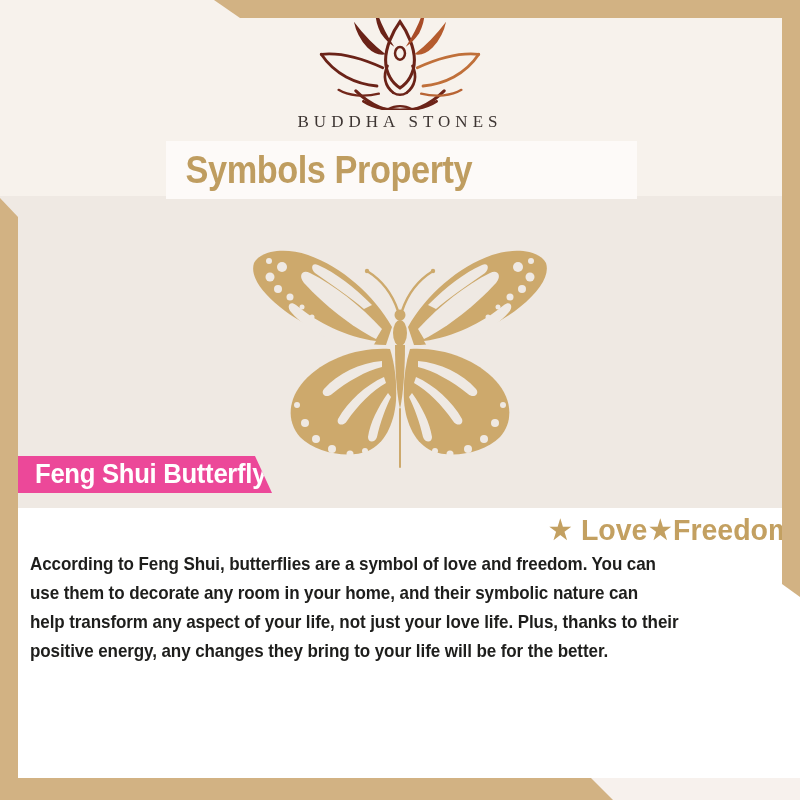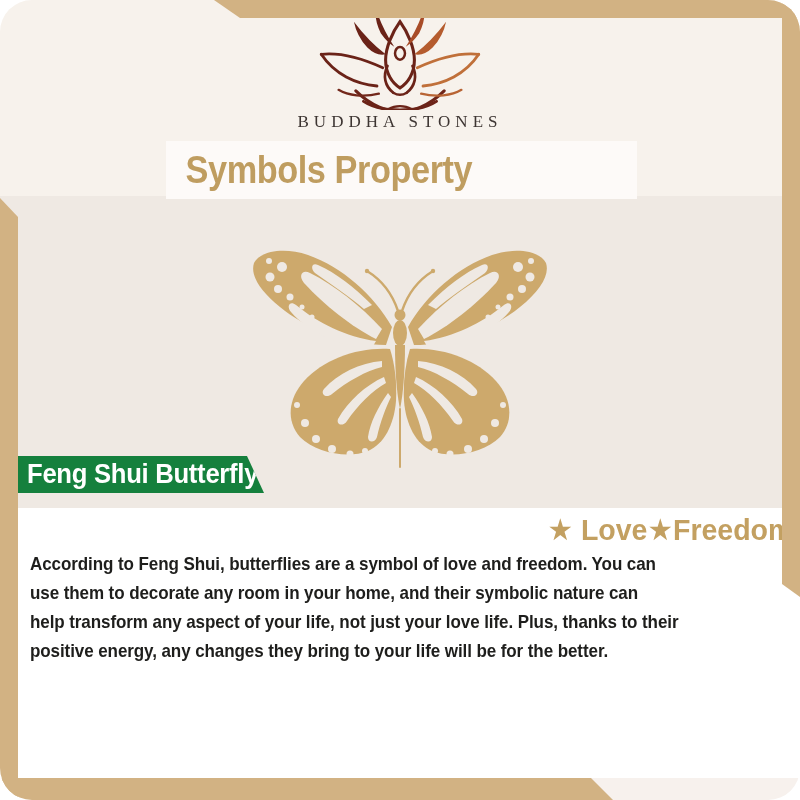--- a/index.html
+++ b/index.html
@@ -1,20 +1,19 @@
 <!DOCTYPE html>
 <html><head>
 <meta charset="utf-8">
 <style>
   html,body{margin:0;padding:0;background:#ffffff;}
   .canvas{
     position:relative;width:800px;height:800px;overflow:hidden;
     font-family:"Liberation Sans","DejaVu Sans",sans-serif;
     background:#ffffff;
-    border-radius:32px;
   }
   
   .sec-top{position:absolute;left:0;top:0;width:800px;height:196px;background:#f7f2ec;}
   .sec-mid{position:absolute;left:0;top:196px;width:800px;height:312px;background:#efe9e3;}
   .sec-bottom{position:absolute;left:0;top:508px;width:800px;height:292px;background:#ffffff;}
   
   .logo{position:absolute;left:310px;top:14px;width:180px;height:96px;}
   .brand-name{
     position:absolute;left:0;top:112px;width:800px;text-align:center;
     font-family:"Liberation Serif","DejaVu Serif",serif;
@@ -27,22 +26,22 @@
   }
   .title-band span{
     display:inline-block;font-size:39px;font-weight:700;color:#bf9d60;
     letter-spacing:-0.5px;transform:scaleX(0.88);transform-origin:center;
     white-space:nowrap;
   }
   
   .butterfly{position:absolute;left:228px;top:233px;width:344px;height:240px;}
   
   .tag-band{
-    position:absolute;left:0;top:456px;width:266px;height:37px;
-    background:#15803d;
+    position:absolute;left:8px;top:456px;width:266px;height:37px;
+    background:#ec4899;
     clip-path:polygon(0 0,247px 0,264px 37px,0 37px);
   }
   .tag-band span{
     display:inline-block;margin-left:27px;line-height:37px;
     font-size:27px;font-weight:700;color:#ffffff;letter-spacing:-0.3px;
     transform:scaleX(0.95);transform-origin:left center;white-space:nowrap;
   }
   
   .love-heading{
     position:absolute;left:0;top:511px;width:800px;height:37px;

